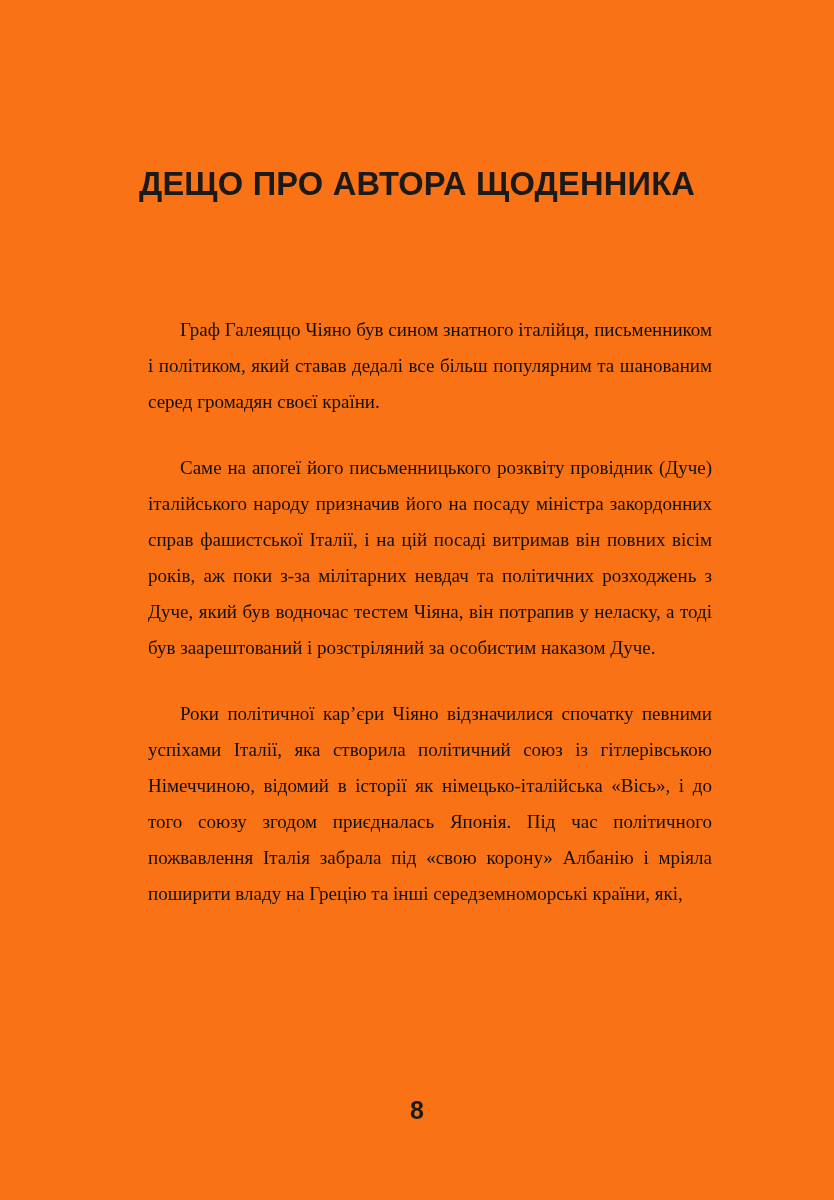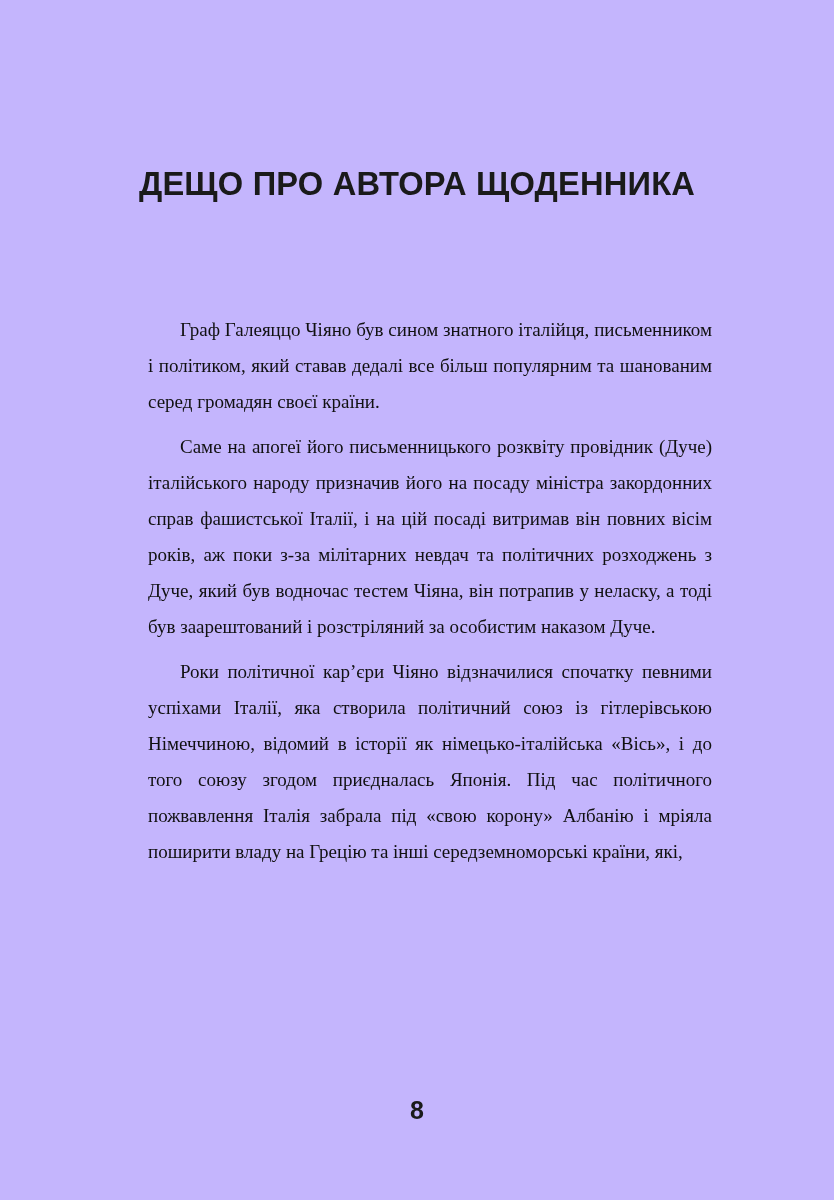--- a/index.html
+++ b/index.html
@@ -7,21 +7,21 @@
     margin: 0;
     padding: 0;
     background: #ffffff;
   }
 
   .page {
     position: relative;
     width: 834px;
     height: 1200px;
     margin: 0 auto;
-    background: #c4b5fd;
+    background: #f97316;
     overflow: hidden;
     box-sizing: border-box;
   }
 
   .chapter-title {
     position: absolute;
     top: 140px;
     left: 0;
     width: 834px;
     text-align: center;
@@ -51,21 +51,21 @@
     hyphens: none;
   }
 
   .text-block p {
     margin: 0;
     text-indent: 32px;
     text-align: justify;
   }
 
   .text-block p + p {
-    margin-top: 9px;
+    margin-top: 30px;
   }
 
   
 
   .page-number {
     position: absolute;
     top: 1095px;
     left: 0;
     width: 834px;
     text-align: center;

